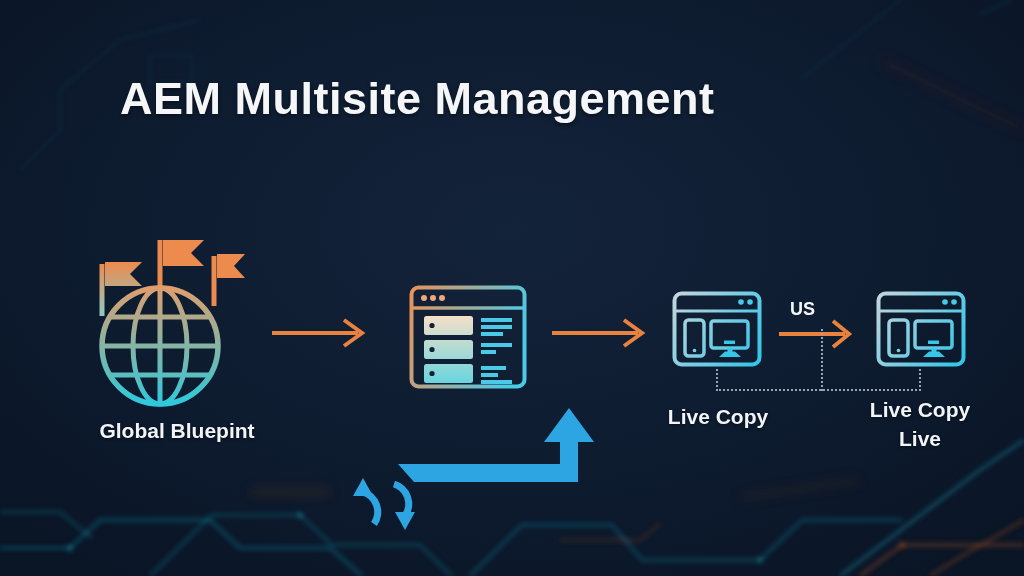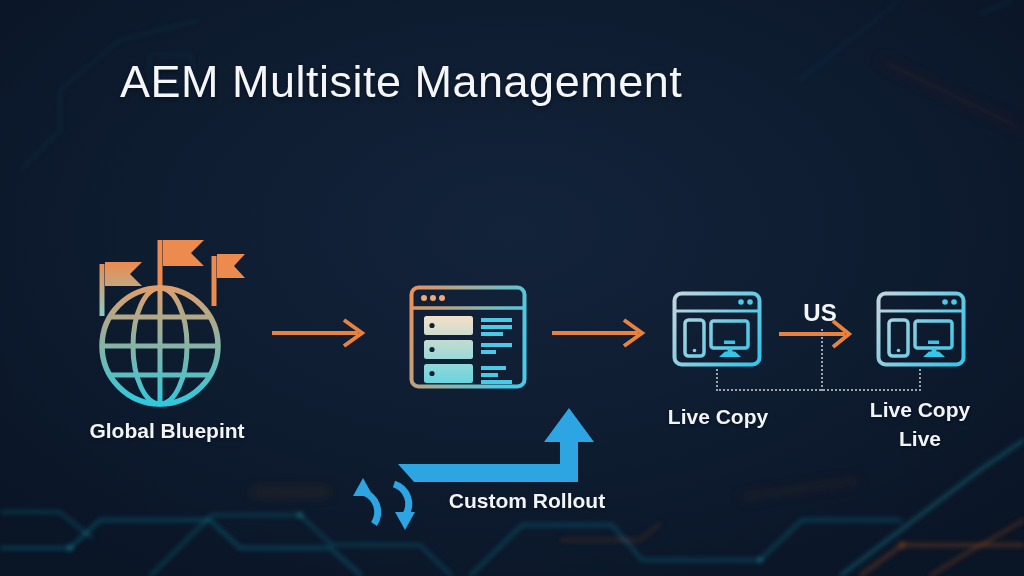--- a/index.html
+++ b/index.html
@@ -4,30 +4,30 @@
 <style>
   html,body{margin:0;padding:0;background:#06101f;}
   .slide{
     position:relative;width:1024px;height:576px;overflow:hidden;
     font-family:"Liberation Sans",sans-serif;color:#F4F6F8;
     background:
       radial-gradient(ellipse 700px 420px at 50% 40%, #13233a 0%, #0e1c30 55%, #0a1526 100%);
   }
   .abs{position:absolute;}
   .title{
-    left:120px;top:56px;font-size:45px;font-weight:400;letter-spacing:.5px;
+    left:120px;top:73px;font-size:45px;font-weight:700;letter-spacing:.5px;
     color:#F4F6F8;text-shadow:0 2px 4px rgba(0,0,0,.45);
   }
   .node-label{
     font-size:21px;font-weight:700;text-align:center;color:#F2F5F8;
     text-shadow:0 1px 3px rgba(0,0,0,.5);
   }
   .dotted-v{border-left:2px dotted #9AA4B2;width:0;}
   .dotted-h{border-top:2px dotted #9AA4B2;height:0;}
-  .us-label{font-size:24px;font-weight:700;text-align:center;}
+  .us-label{font-size:18px;font-weight:700;}
   svg{display:block;}
 </style>
 </head>
 <body>
 
 <div class="slide">
 
   <svg class="abs" style="left:0;top:0" width="1024" height="576" viewBox="0 0 1024 576">
     <defs>
       <filter id="b1" x="-20%" y="-20%" width="140%" height="140%">
@@ -87,21 +87,21 @@
       <polygon points="143,18 171,18 160,30 171,42 143,42" fill="#ED8A4E"></polygon>
 
       <circle cx="86" cy="110" r="58" stroke="url(#globeGrad)" stroke-width="5.5" fill="none"></circle>
       <ellipse cx="86" cy="110" rx="27" ry="58" stroke="url(#globeGrad)" stroke-width="5" fill="none"></ellipse>
       <line x1="86" y1="52" x2="86" y2="168" stroke="url(#globeGrad)" stroke-width="5"></line>
       <line x1="28" y1="110" x2="144" y2="110" stroke="url(#globeGrad)" stroke-width="5"></line>
       <line x1="36" y1="81" x2="136" y2="81" stroke="url(#globeGrad)" stroke-width="5"></line>
       <line x1="36" y1="139" x2="136" y2="139" stroke="url(#globeGrad)" stroke-width="5"></line>
     </svg>
   </div>
-  <div class="abs node-label" style="left:67px;top:419px;width:200px">Global Bluepint</div>
+  <div class="abs node-label" style="left:77px;top:419px;width:200px">Global Bluepint</div>
 
   <svg class="abs" style="left:268px;top:317px" width="108" height="32" viewBox="0 0 108 32">
     <line x1="4" y1="16" x2="90" y2="16" stroke="#E8823E" stroke-width="4"></line>
     <polyline points="76,3 94,16 76,29" fill="none" stroke="#E8823E" stroke-width="4"></polyline>
   </svg>
 
   <div class="abs" style="left:409px;top:285px">
     <svg width="118" height="104" viewBox="0 0 118 104">
       <defs>
         <linearGradient id="winGrad" gradientUnits="userSpaceOnUse" x1="0" y1="0" x2="118" y2="40">
@@ -195,15 +195,14 @@
   <svg class="abs" style="left:398px;top:402px" width="196" height="82" viewBox="0 0 196 82">
     <polygon points="0,62 162,62 162,40 146,40 171,6 196,40 180,40 180,80 16,80" fill="#2CA5E2"></polygon>
   </svg>
 
   <svg class="abs" style="left:350px;top:468px" width="68" height="70" viewBox="0 0 68 70">
     <path d="M 24 56 A 21 21 0 0 0 13 24" fill="none" stroke="#2CA5E2" stroke-width="7"></path>
     <polygon points="3,28 23,28 13,10" fill="#2CA5E2"></polygon>
     <path d="M 44 16 A 21 21 0 0 1 55 48" fill="none" stroke="#2CA5E2" stroke-width="7"></path>
     <polygon points="45,44 65,44 55,62" fill="#2CA5E2"></polygon>
   </svg>
-  <div class="abs node-label" style="left:442px;top:489px;width:170px">Custom Rollout</div>
 
 </div>
 
 </body></html>

